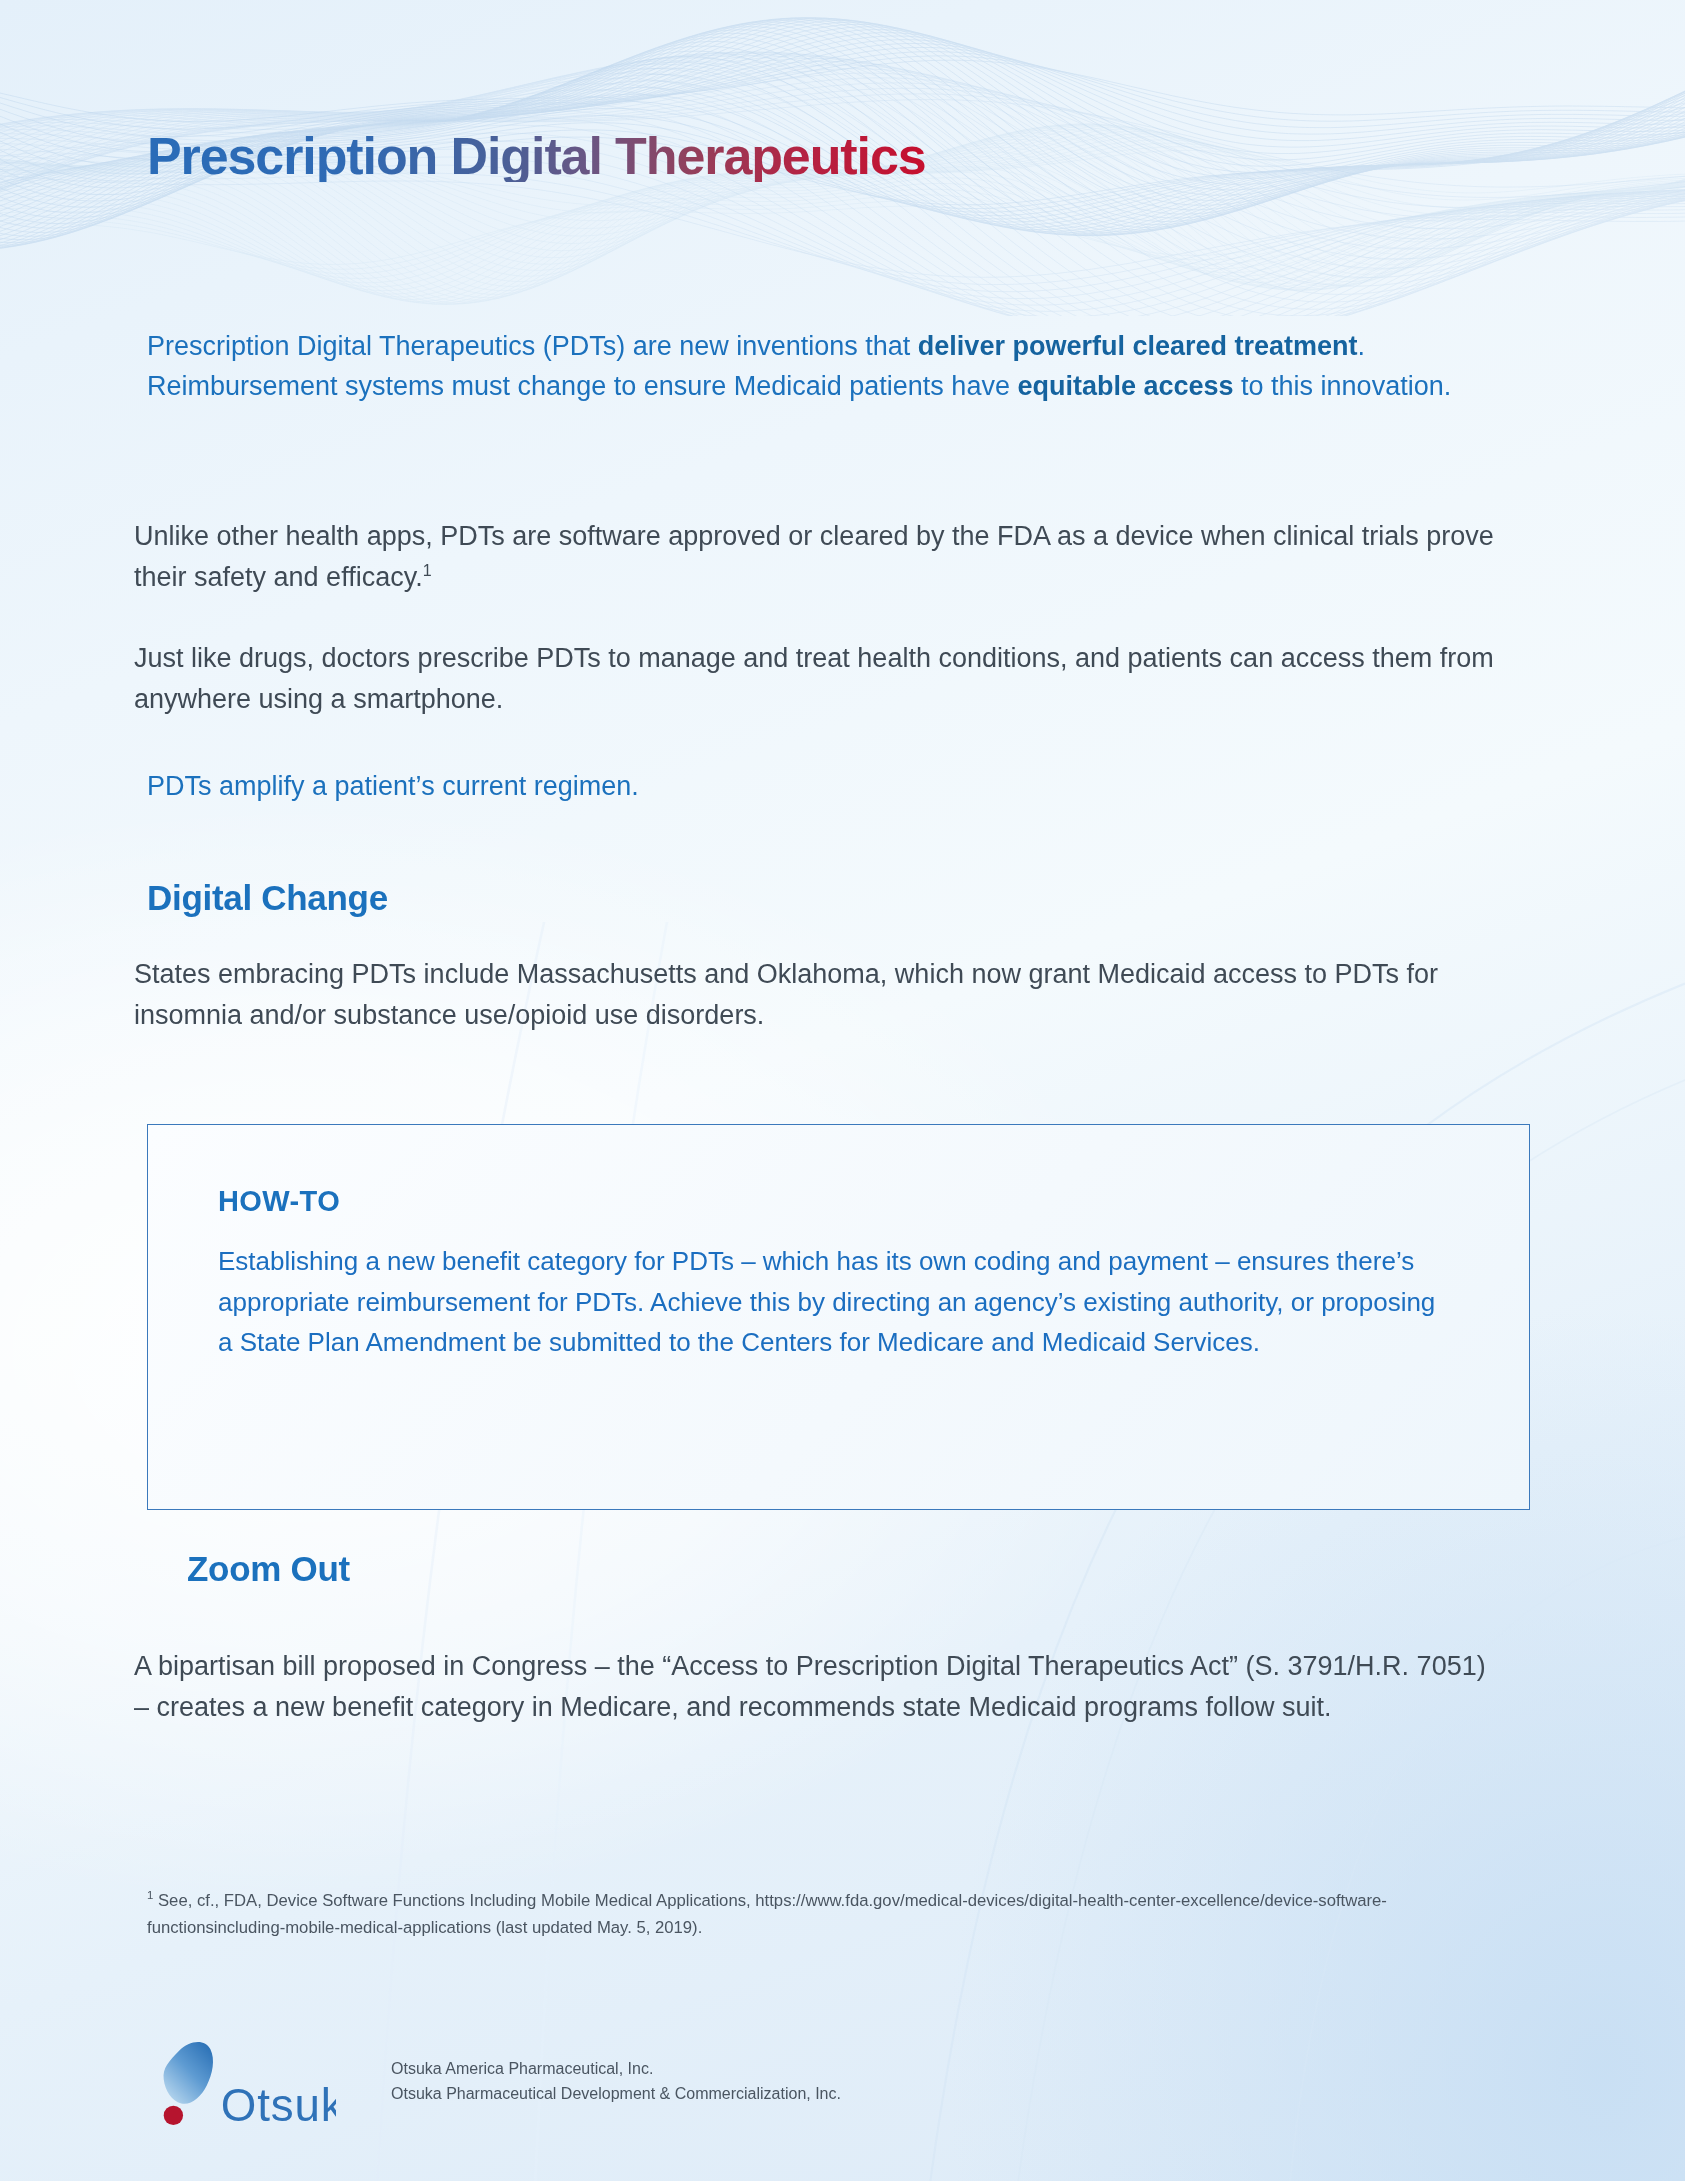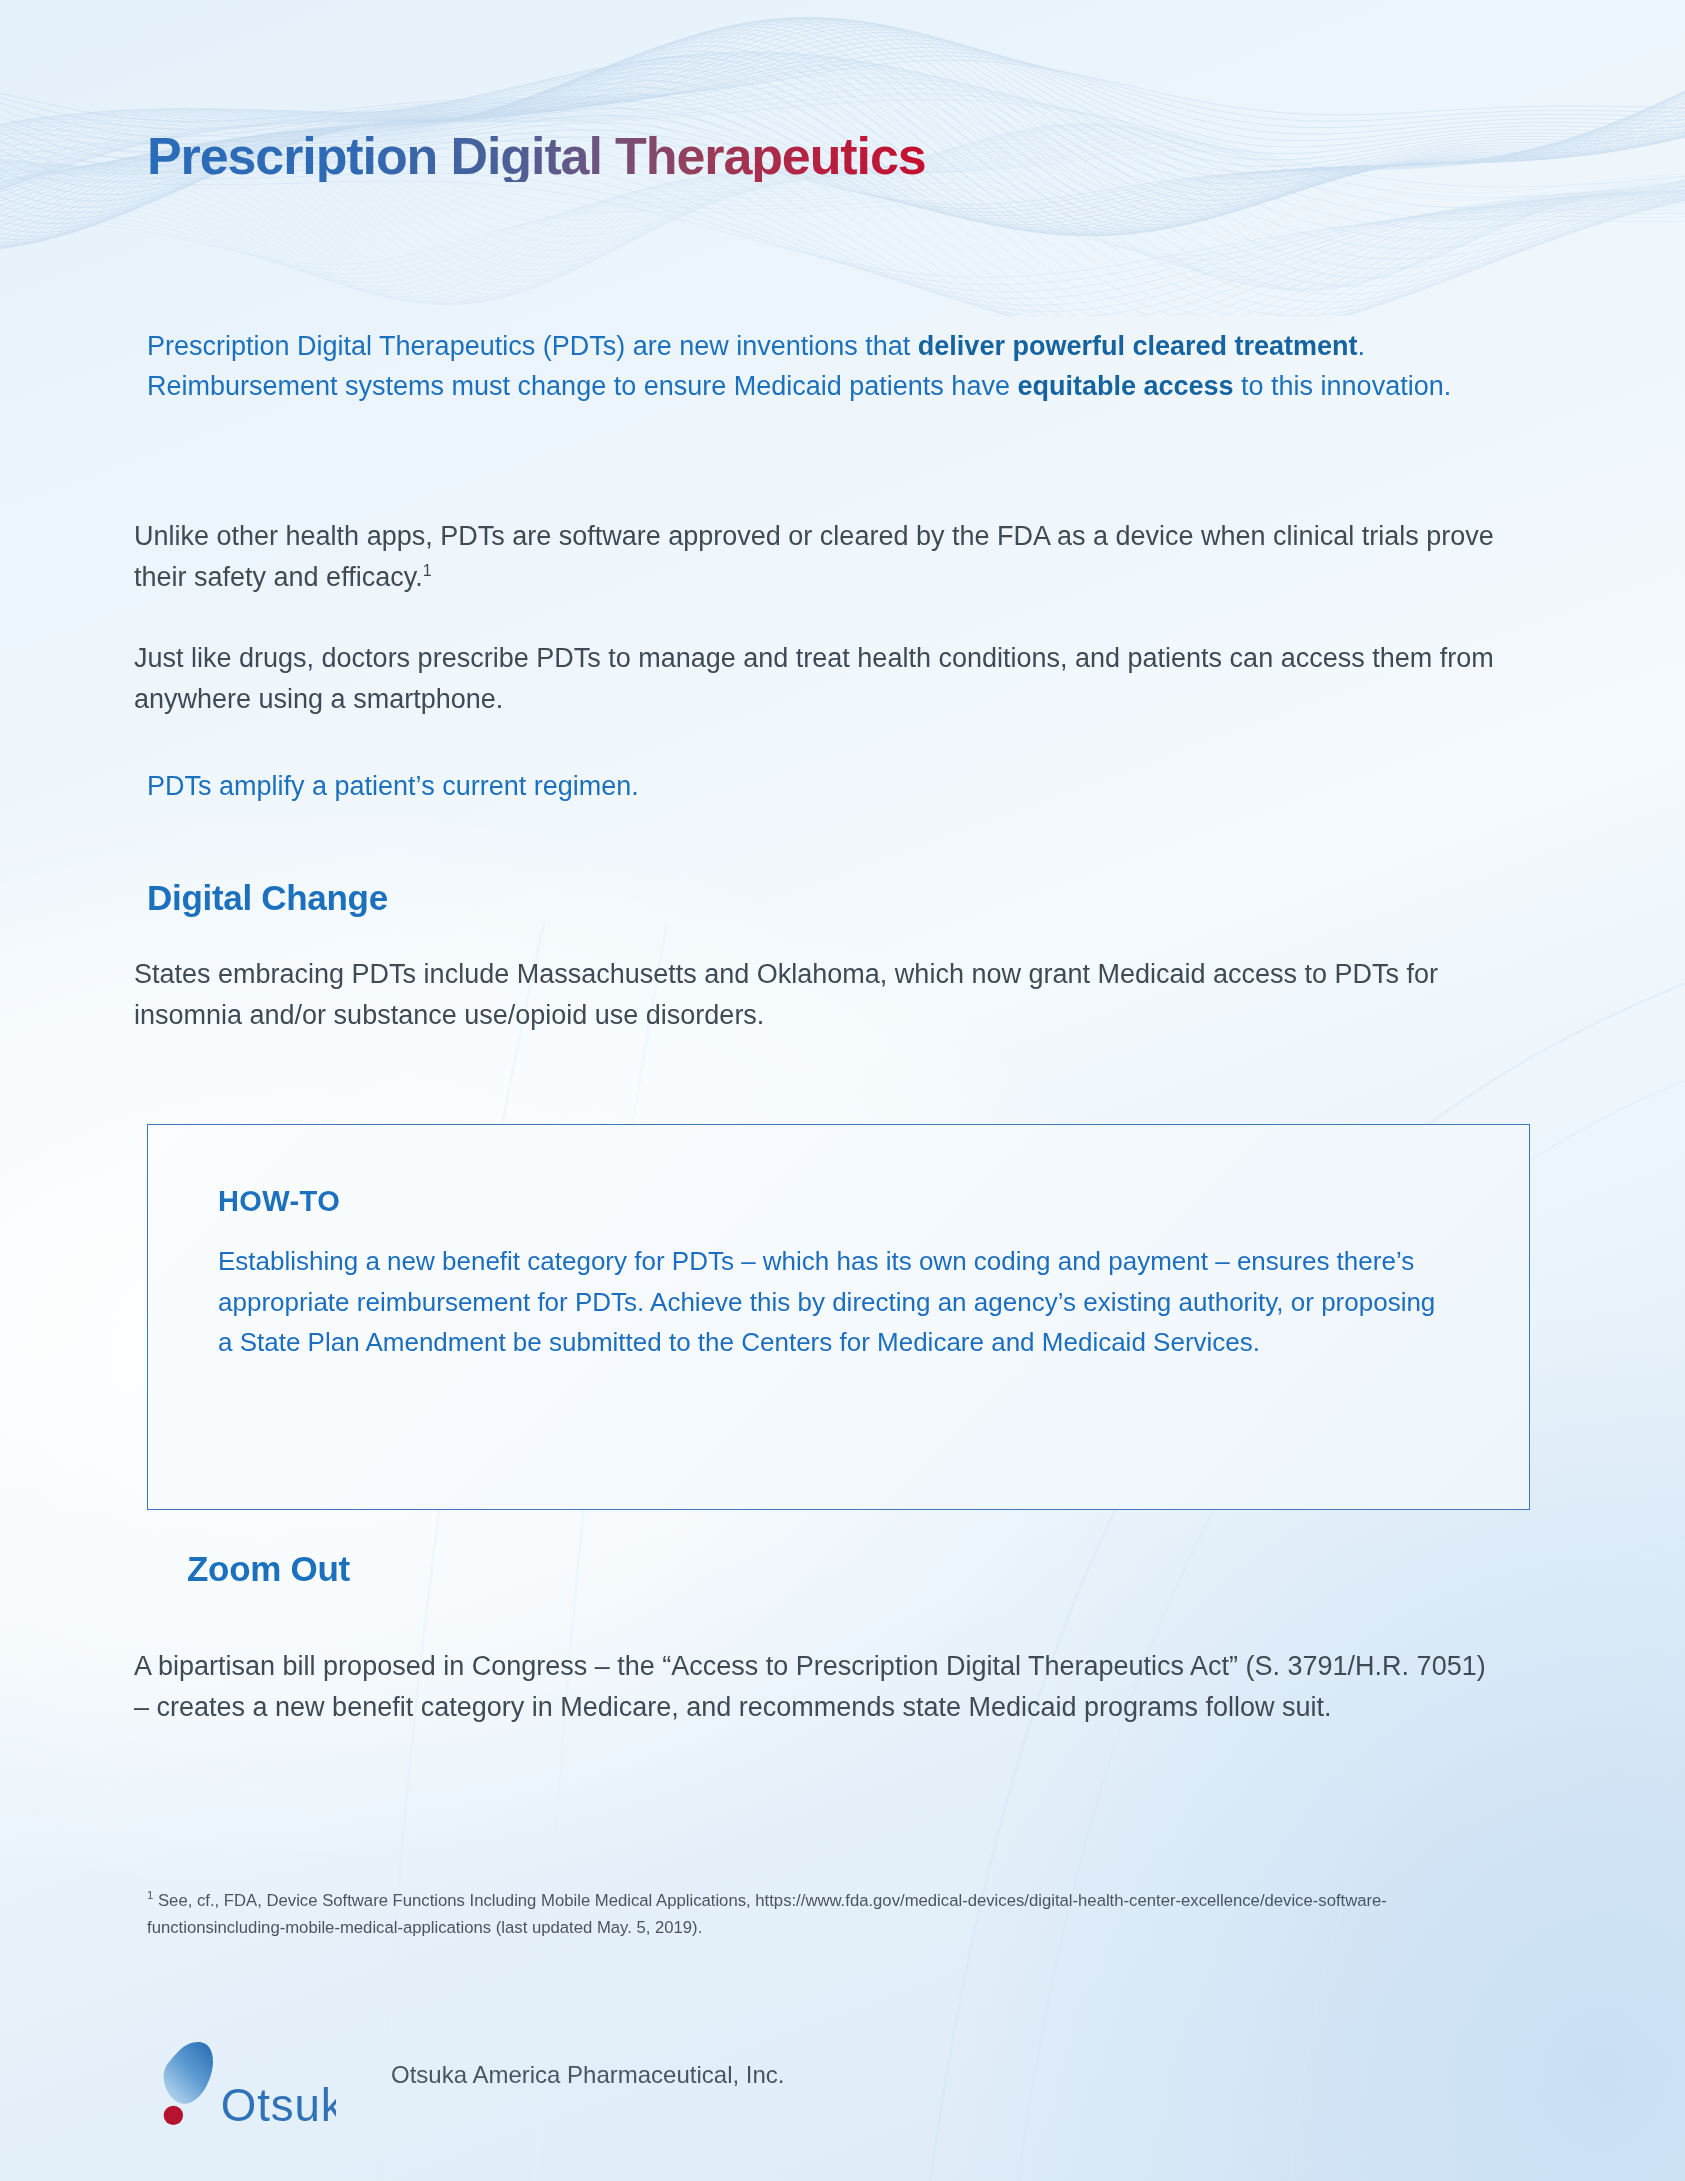--- a/index.html
+++ b/index.html
@@ -180,21 +180,21 @@
     left: 0; top: 0;
     width: 189px;
     height: 95px;
   }
   #logo svg { display:block; width: 189px; height: 95px; }
 
   #footer-lines {
     position: absolute;
     left: 244px;
     top: 19.3px;
-    font-size: 24px;
+    font-size: 16px;
     line-height: 1.52;
     color: #4a5561;
   }
 </style>
 </head>
 <body>
 
 <div id="page">
 
   <div id="wave-band">
@@ -383,19 +383,20 @@
           <path d="M36.5,14.5 C48,2.5 66,0.5 72,12.5 C78,24.5 74.5,41 68,54 C61.5,67 50,77 39,74.5 C28,72 20.5,60 19,47 C17.5,34 25,26.5 36.5,14.5 Z" fill="url(#blobGrad)"></path>
 
           <circle cx="30" cy="88" r="11" fill="#b6142e"></circle>
 
           <text x="84" y="94" font-family="Liberation Sans, sans-serif" font-size="52" fill="#2f72b8" letter-spacing="1">Otsuka</text>
         </svg>
       </div>
 
       <div id="footer-lines">
         <div>Otsuka America Pharmaceutical, Inc.</div>
+        <div>Otsuka Pharmaceutical Development &amp; Commercialization, Inc.</div>
       </div>
 
     </div>
 
   </div>
 </div>
 
 
 </body></html>

